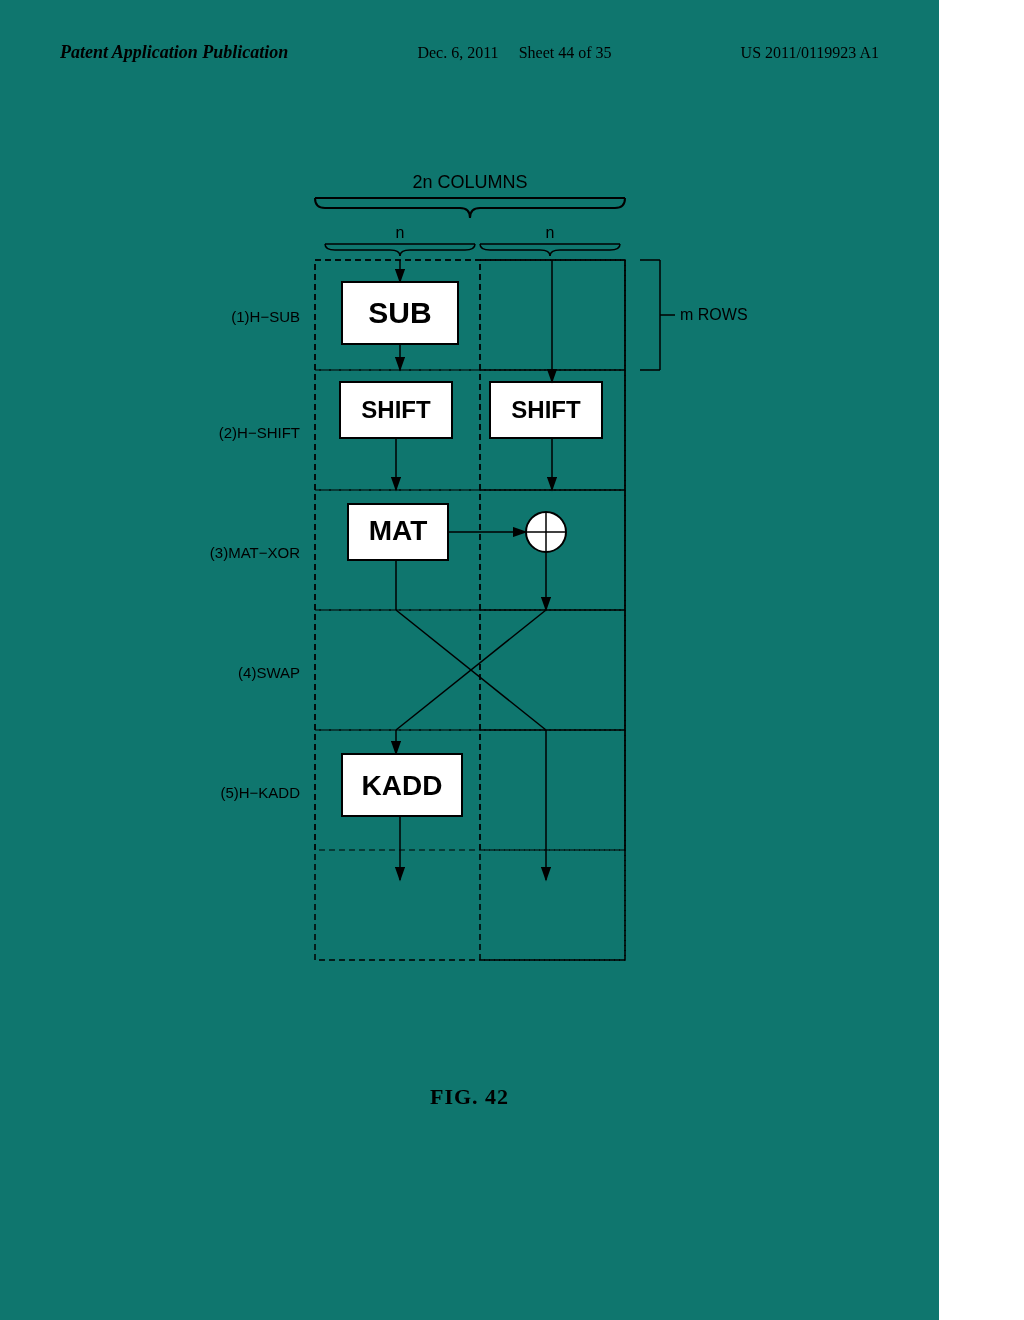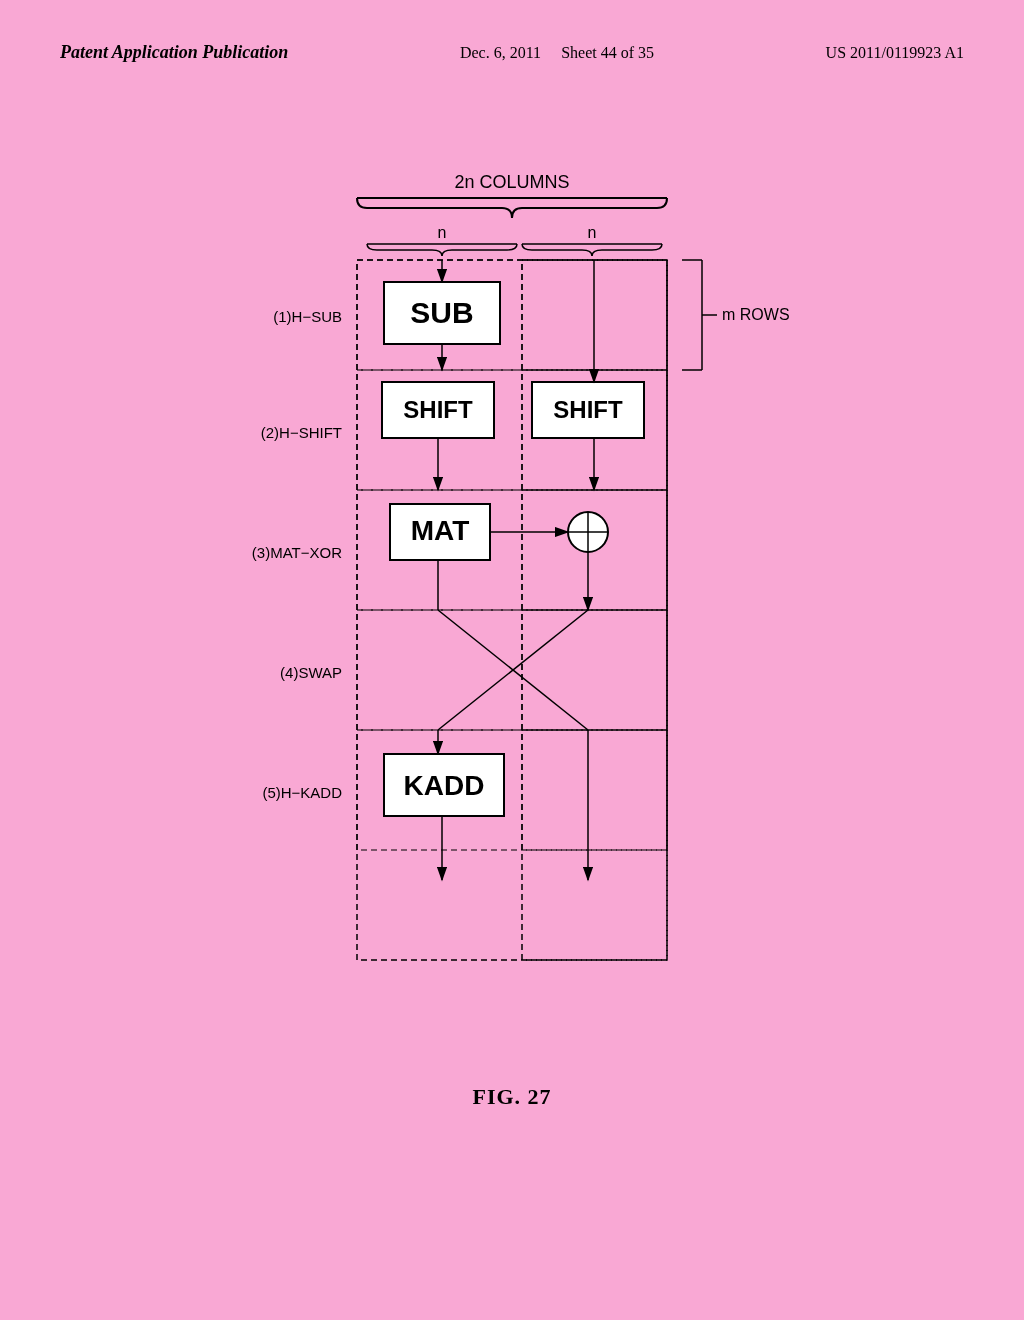--- a/index.html
+++ b/index.html
@@ -5,23 +5,23 @@
     * { margin: 0; padding: 0; box-sizing: border-box; }
     body {
       background: #fff;
       font-family: 'Times New Roman', Times, serif;
       width: 1024px;
       height: 1320px;
       overflow: hidden;
       position: relative;
     }
     .page {
-      width: 1024px;
+      width: 939px;
       height: 1320px;
-      background: #f9a8d4;
+      background: #0f766e;
       position: relative;
     }
     .header {
       display: flex;
       justify-content: space-between;
       align-items: flex-start;
       padding: 40px 60px 0 60px;
       border-bottom: none;
     }
     .header-left {
@@ -178,16 +178,16 @@
       <line x1="426" y1="570" x2="426" y2="720" stroke="#000" stroke-width="1.5" marker-end="url(#arrow)"></line>
 
       <defs>
         <marker id="arrow" markerWidth="10" markerHeight="7" refX="9" refY="3.5" orient="auto">
           <polygon points="0 0, 10 3.5, 0 7" fill="#000"></polygon>
         </marker>
       </defs>
 
     </svg>
 
-    <div class="fig-label">FIG. 27</div>
+    <div class="fig-label">FIG. 42</div>
   </div>
 
 </div>
 
 </body></html>

